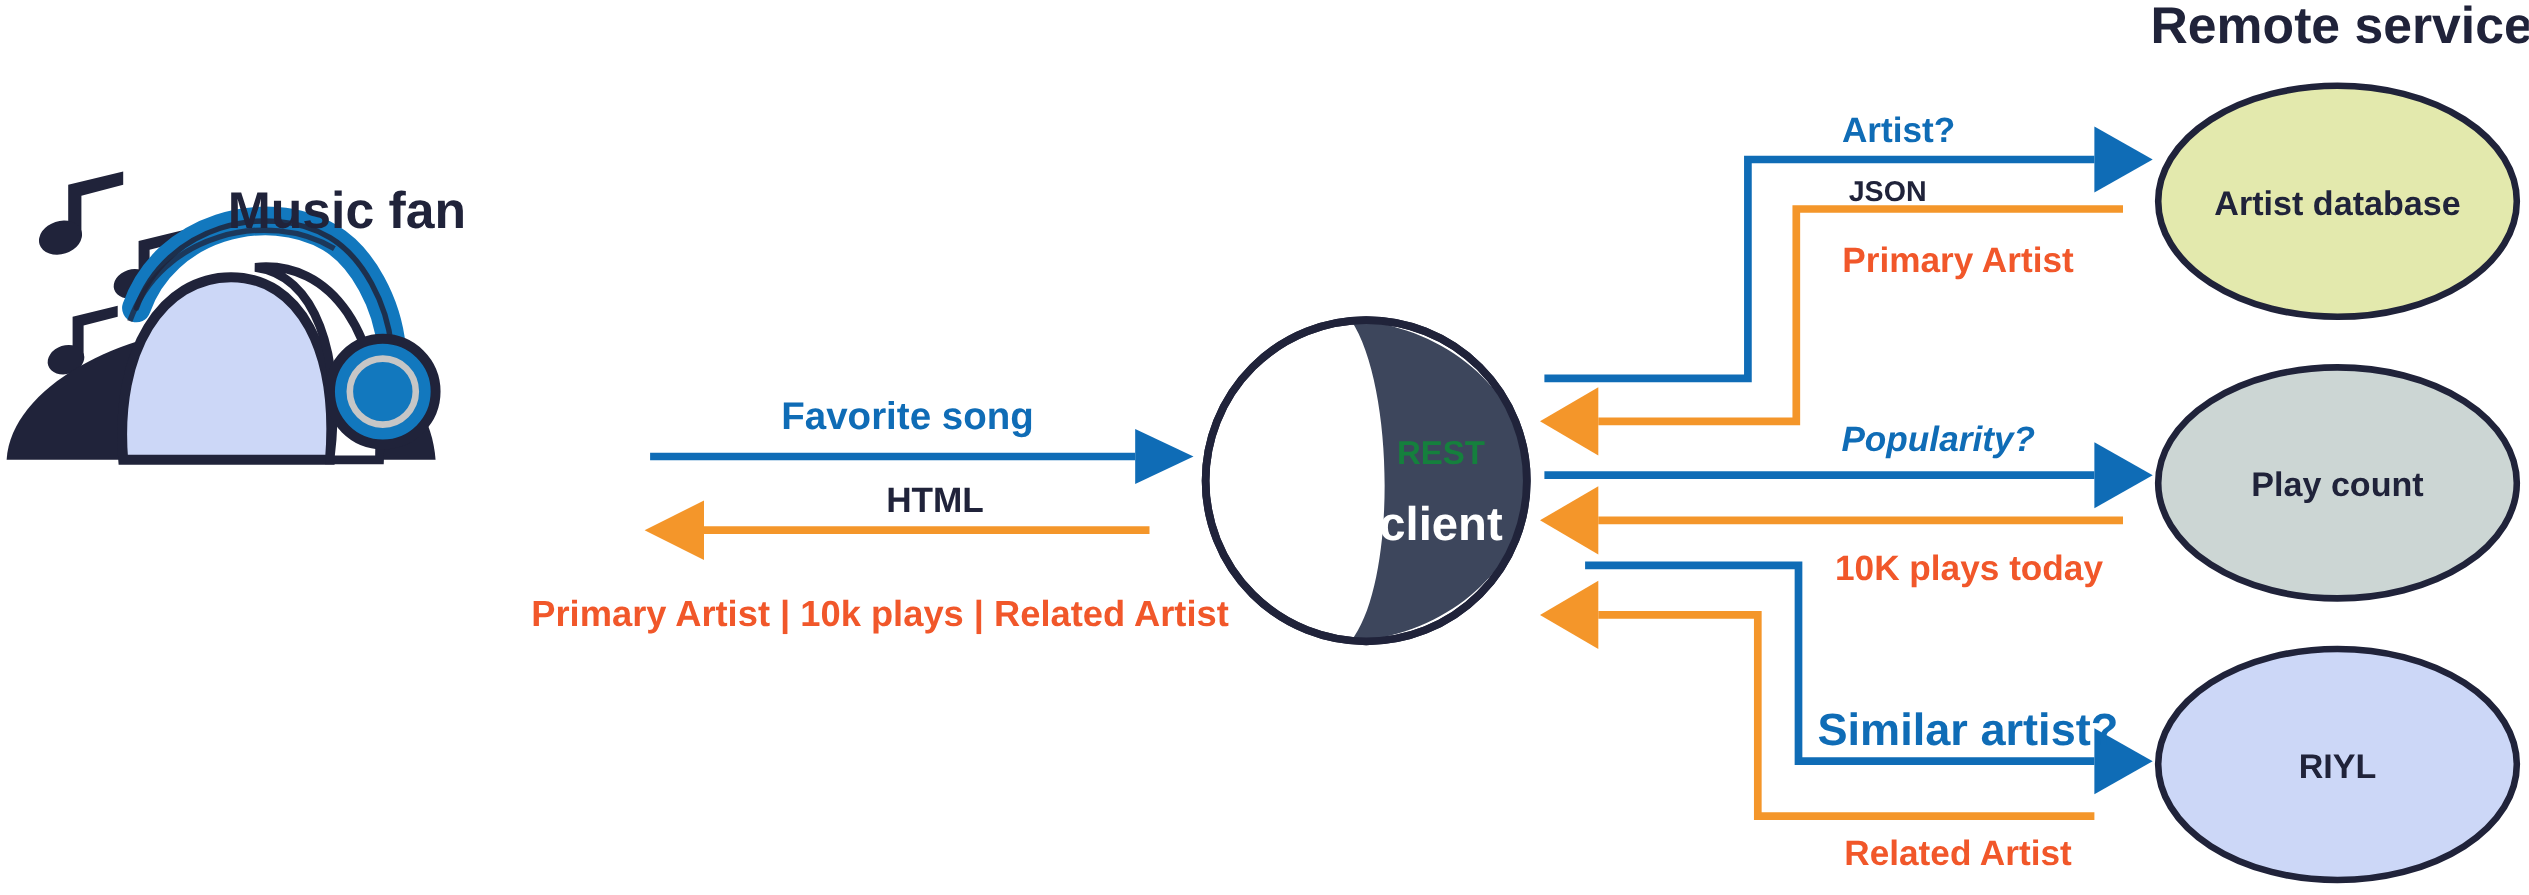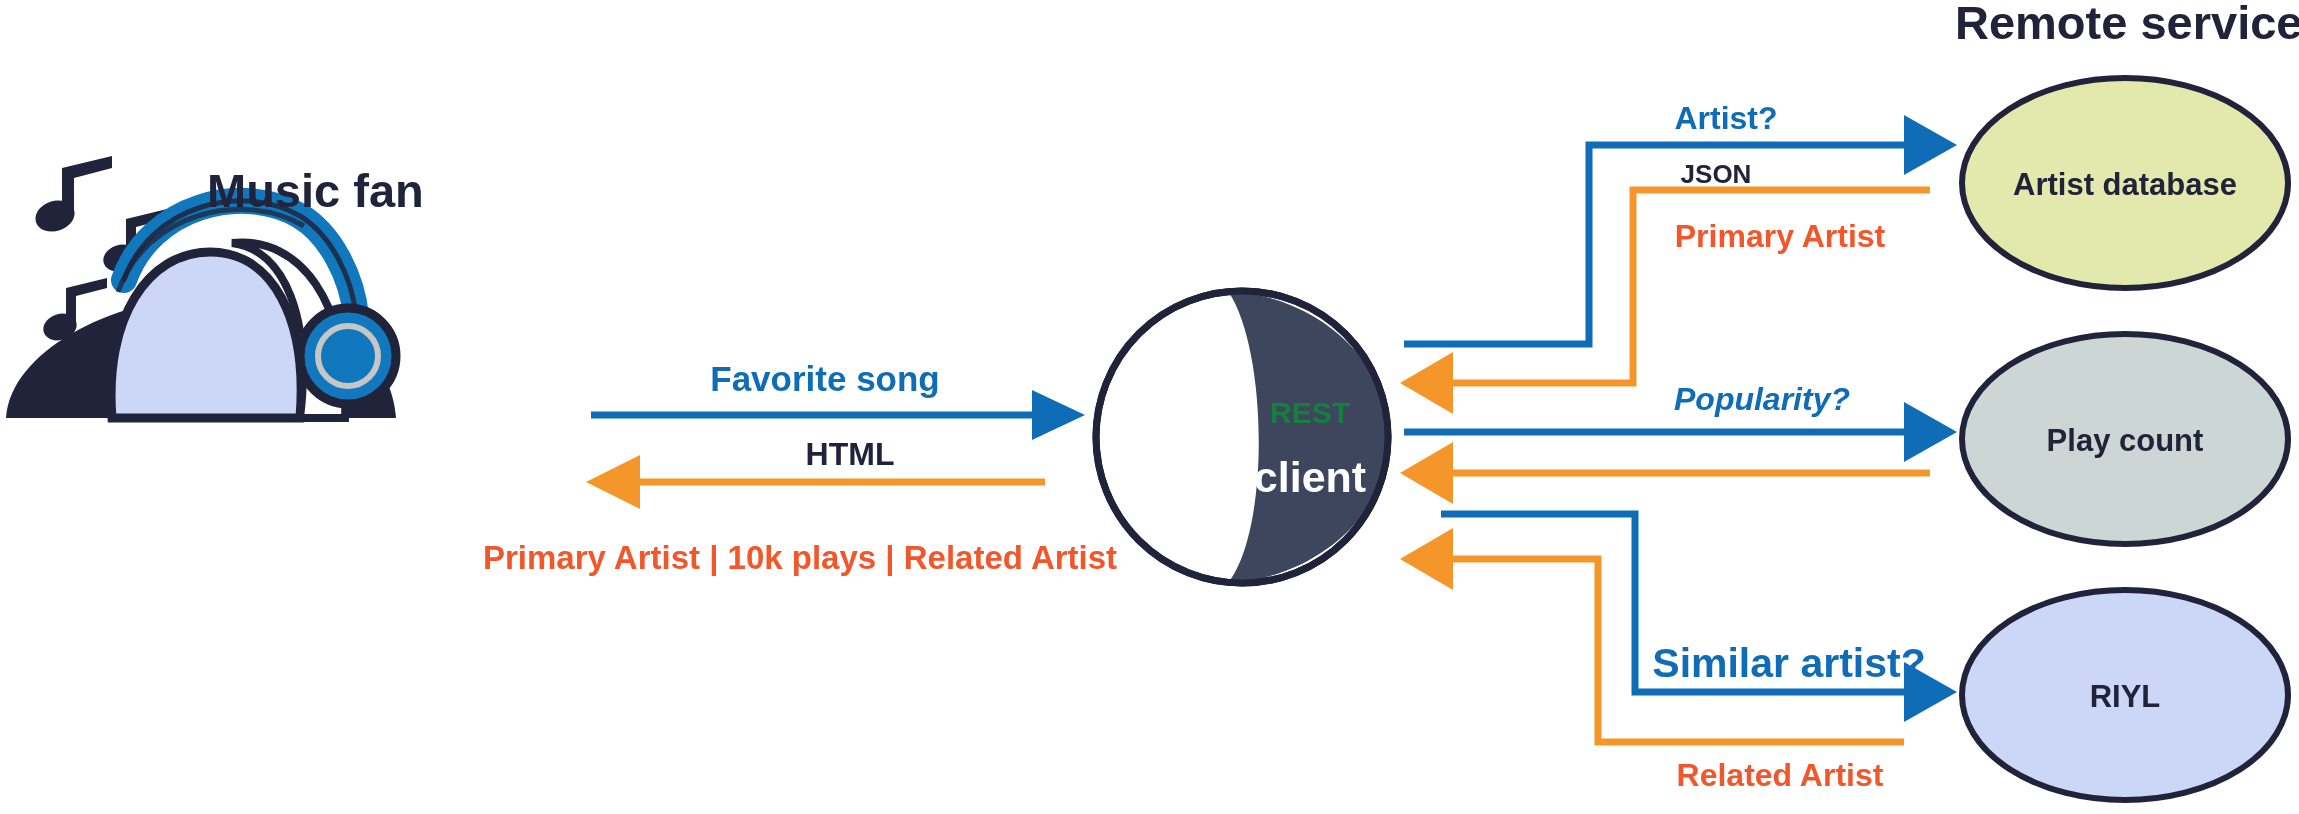--- a/index.html
+++ b/index.html
@@ -136,20 +136,21 @@
   <div class="lbl lbl-orange ctr" style="left:800px; top:541px; font-size:33px;">Primary Artist | 10k plays | Related Artist</div>
 
   <div class="node-text ctr" style="left:1310px; top:396px; font-size:30px; color:#15803d;">REST</div>
   <div class="node-text ctr" style="left:1310px; top:453px; font-size:43px; color:#ffffff;">client</div>
 
   <div class="lbl lbl-blue ctr" style="left:1726px; top:102px; font-size:32px;">Artist?</div>
   <div class="lbl lbl-dark ctr" style="left:1716px; top:161px; font-size:26px;">JSON</div>
   <div class="lbl lbl-orange ctr" style="left:1780px; top:220px; font-size:32px;">Primary Artist</div>
 
   <div class="lbl lbl-blue ctr" style="left:1762px; top:383px; font-size:32px;font-style:italic;">Popularity?</div>
+  <div class="lbl lbl-orange ctr" style="left:1790px; top:500px; font-size:32px;">10K plays today</div>
 
   <div class="lbl lbl-blue ctr" style="left:1789px; top:643px; font-size:41px;">Similar artist?</div>
   <div class="lbl lbl-orange ctr" style="left:1780px; top:759px; font-size:32px;">Related Artist</div>
 
   <div class="node-text ctr" style="left:2125px; top:167px; font-size:31px;">Artist database</div>
   <div class="node-text ctr" style="left:2125px; top:423px; font-size:31px;">Play count</div>
   <div class="node-text ctr" style="left:2125px; top:679px; font-size:31px;">RIYL</div>
 
 </div>
 

